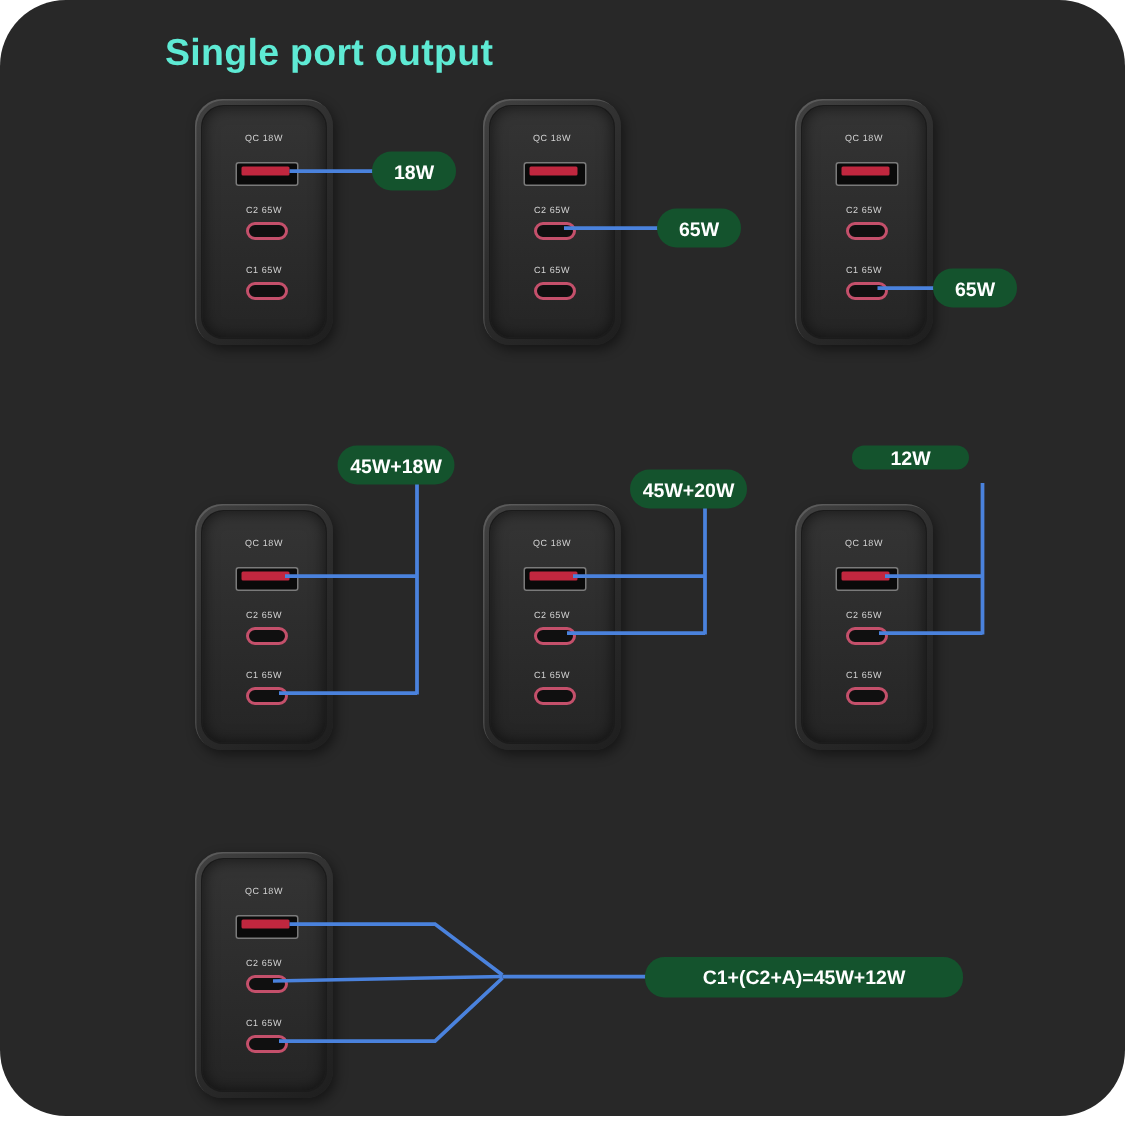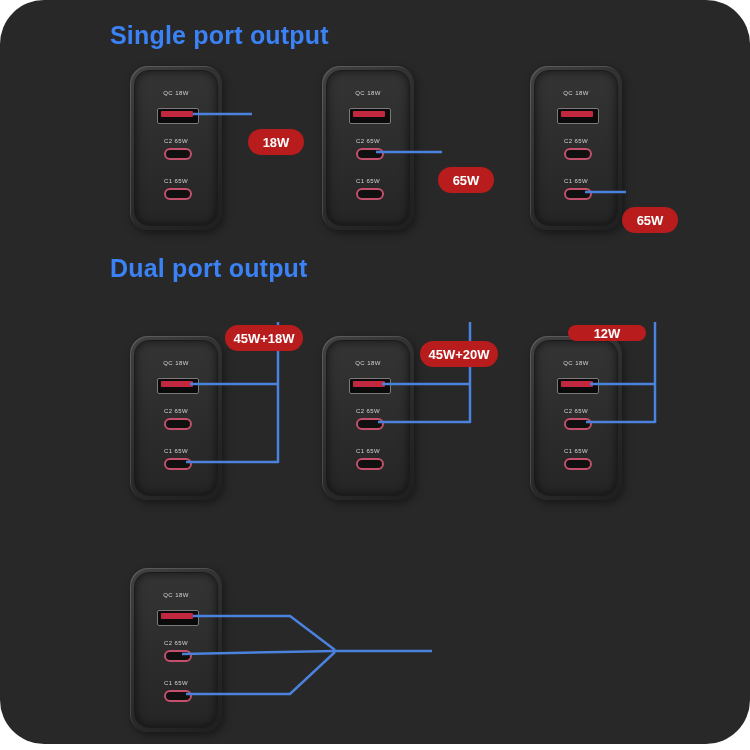--- a/index.html
+++ b/index.html
@@ -5,21 +5,21 @@
   html,body{margin:0;padding:0;}
   body{
     width:750px;height:750px;position:relative;background:#ffffff;
     font-family:"Liberation Sans",sans-serif;overflow:hidden;
   }
   .panel{
     position:absolute;left:0;top:0;width:750px;height:744px;
     background:#282828;border-radius:44px;
   }
   .section-title{
-    position:absolute;color:#3b82f6;font-size:25px;font-weight:700;
+    position:absolute;color:#5eead4;font-size:25px;font-weight:700;
     letter-spacing:.2px;white-space:nowrap;
   }
   
   .charger{
     position:absolute;width:92px;height:164px;border-radius:18px;
     background:linear-gradient(135deg,#424242 0%,#2e2e2e 45%,#1e1e1e 100%);
     box-shadow:inset 1px 1px 0 rgba(255,255,255,.14), 2px 3px 8px rgba(0,0,0,.45);
   }
   .charger-face{
     position:absolute;left:4px;top:4px;right:4px;bottom:4px;border-radius:15px;
@@ -44,36 +44,35 @@
   }
   .usb-c{
     position:absolute;left:29px;width:24px;height:8px;
     background:#101010;border:2px solid #c4506b;border-radius:6px;
   }
   .usbc-c2{top:77px;}
   .usbc-c1{top:117px;}
   
   .badge{
     position:absolute;display:flex;align-items:center;justify-content:center;
-    background:#b91c1c;color:#ffffff;font-weight:700;font-size:13px;
-    border-radius:13px;white-space:nowrap;z-index:6;margin-top:28px;
+    background:#14532d;color:#ffffff;font-weight:700;font-size:13px;
+    border-radius:13px;white-space:nowrap;z-index:6;
   }
   
   .lines{
     position:absolute;left:0;top:0;width:750px;height:750px;z-index:5;
     pointer-events:none;
   }
 </style>
 </head>
 <body>
 
 <div class="panel">
 
   <div class="section-title" style="left:110px;top:21px">Single port output</div>
-  <div class="section-title" style="left:110px;top:254px">Dual port output</div>
 
   <div class="charger" style="left:130px;top:66px">
     <div class="charger-face">
       <div class="port-label lbl-qc">QC 18W</div>
       <div class="usb-a">
           <div class="usb-a-tab"></div>
         </div>
       <div class="port-label lbl-c2">C2 65W</div>
       <div class="usb-c usbc-c2"></div>
       <div class="port-label lbl-c1">C1 65W</div>
@@ -184,14 +183,15 @@
   </svg>
 
   <div class="badge" style="left:248px;top:101px;width:56px;height:26px">18W</div>
   <div class="badge" style="left:438px;top:139px;width:56px;height:26px">65W</div>
   <div class="badge" style="left:622px;top:179px;width:56px;height:26px">65W</div>
 
   <div class="badge" style="left:225px;top:297px;width:78px;height:26px">45W+18W</div>
   <div class="badge" style="left:420px;top:313px;width:78px;height:26px">45W+20W</div>
   <div class="badge" style="left:568px;top:297px;width:78px;height:16px">12W</div>
 
+  <div class="badge" style="left:430px;top:638px;width:212px;height:27px">C1+(C2+A)=45W+12W</div>
 
 </div>
 
 </body></html>

